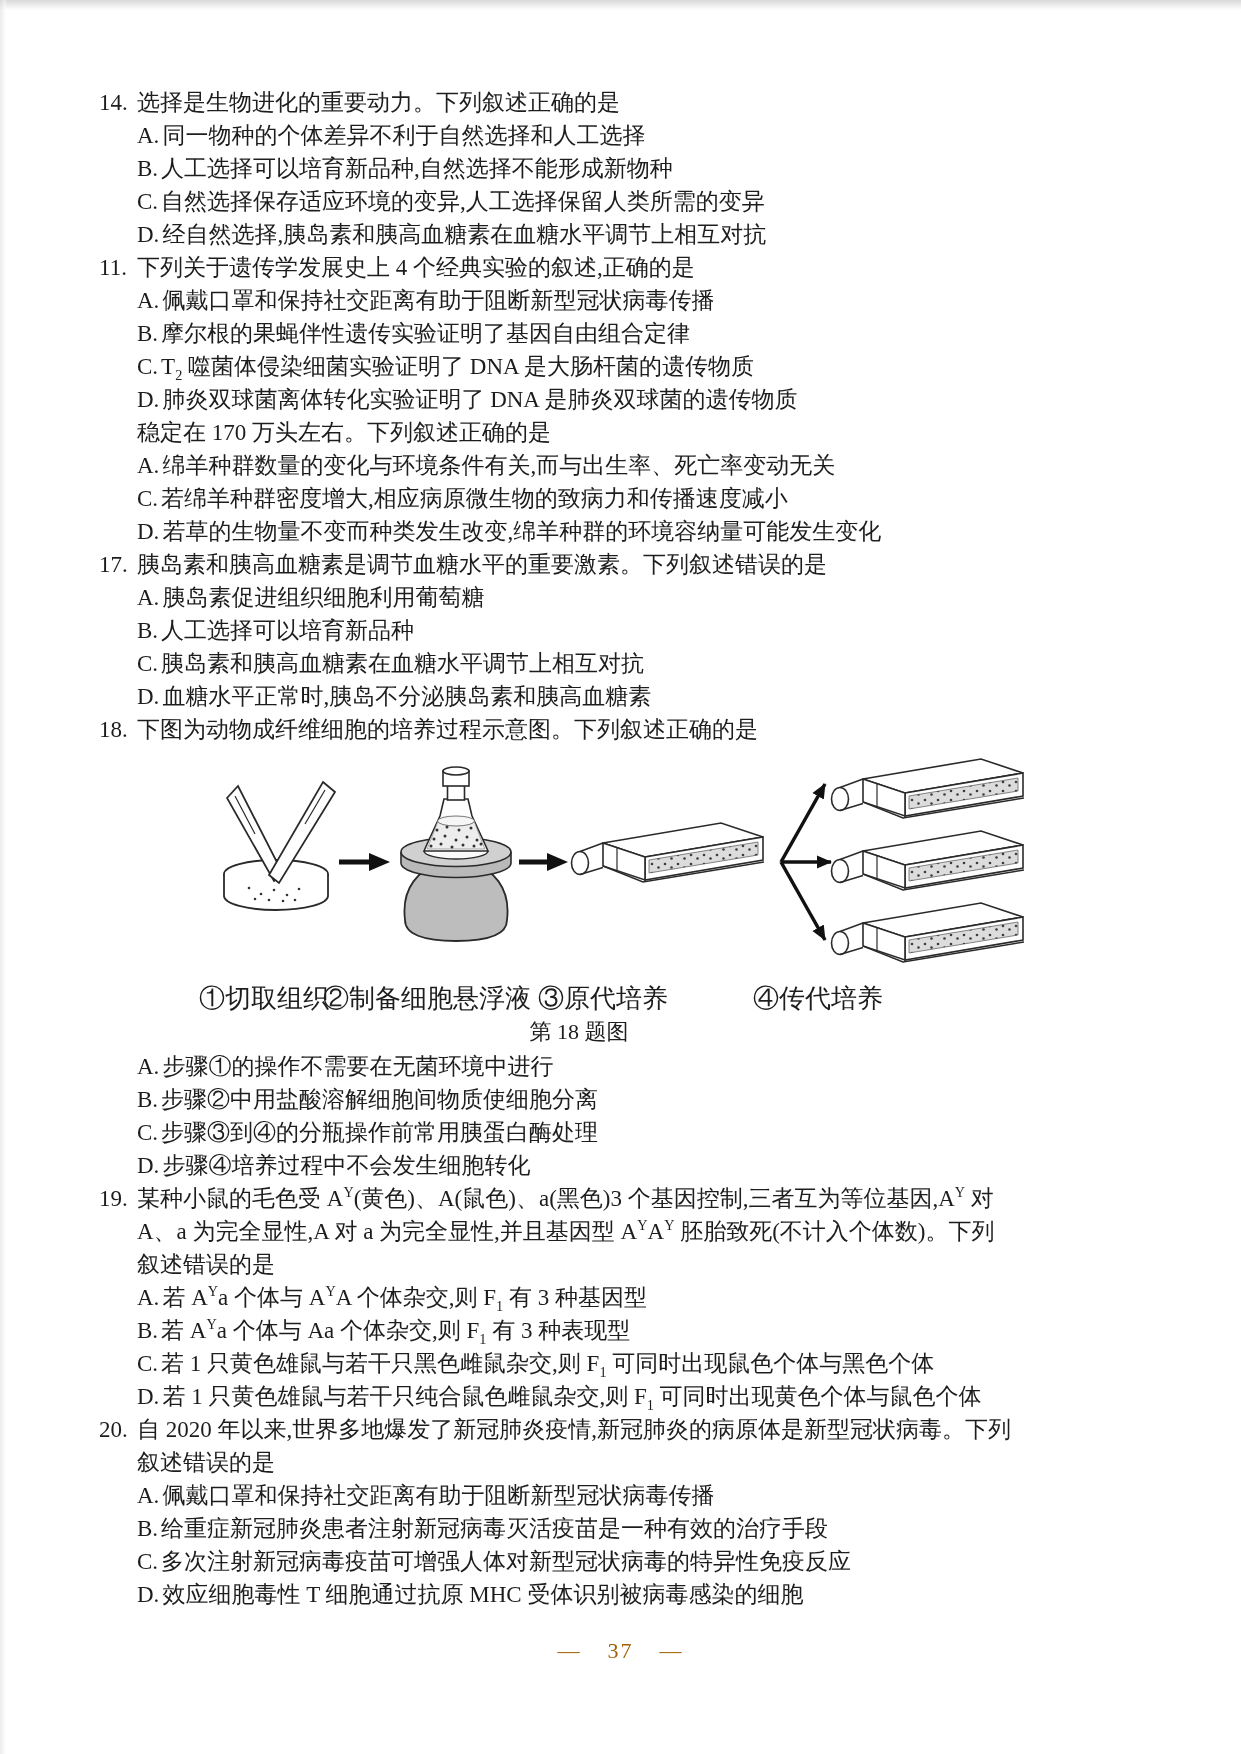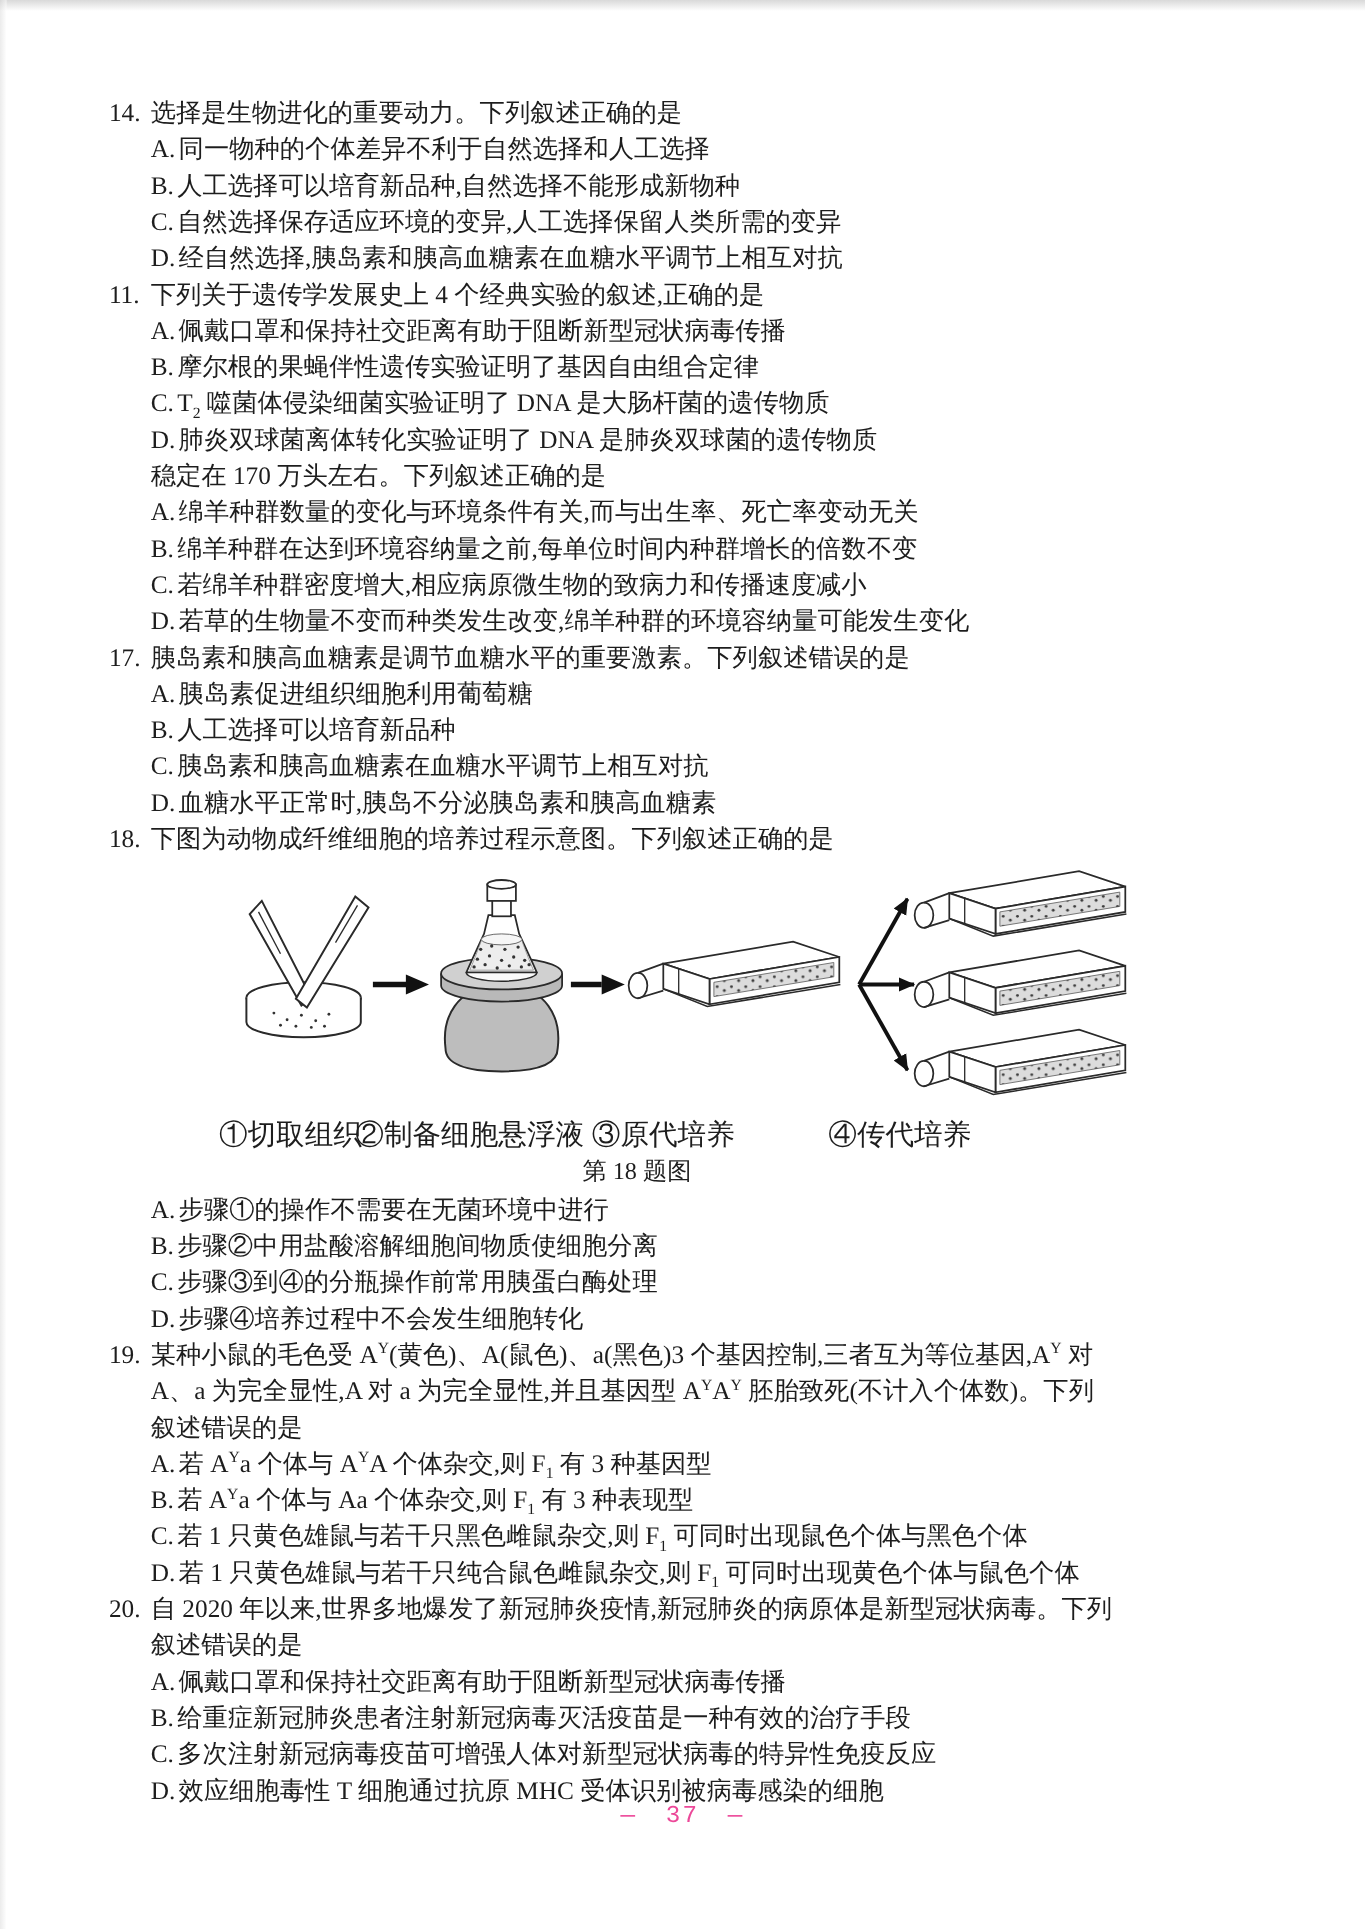--- a/index.html
+++ b/index.html
@@ -24,21 +24,21 @@
   sup{font-size:0.62em;vertical-align:super;line-height:0;}
   sub{font-size:0.62em;vertical-align:sub;line-height:0;}
   
   .figure{margin:6px 0 2px 52px;width:838px;}
   .fig-svg{display:block;}
   .fig-captions{position:relative;height:32px;font-size:26px;margin-top:12px;}
   .fig-captions span{position:absolute;top:0;white-space:nowrap;}
   .cap0{left:10px;} .cap1{left:134px;} .cap2{left:349px;} .cap3{left:564px;}
   .fig-title{width:780px;text-align:center;font-size:22px;margin-top:1px;}
   .footer{position:absolute;top:1638px;left:0;width:1241px;text-align:center;
-    font-size:22px;color:#ec4899;letter-spacing:2px;font-family:Liberation Mono, monospace;}
+    font-size:22px;color:#a16207;letter-spacing:2px;}
   .footer .gap{display:inline-block;width:26px;}
 </style>
 </head>
 <body>
 
 <div class="scan-top"></div>
 <div class="scan-left"></div>
 
 <div class="content">
 
@@ -60,21 +60,20 @@
     </div>
     <div class="opt"><span class="olabel">A.</span><span>佩戴口罩和保持社交距离有助于阻断新型冠状病毒传播</span></div>
     <div class="opt"><span class="olabel">B.</span><span>摩尔根的果蝇伴性遗传实验证明了基因自由组合定律</span></div>
     <div class="opt"><span class="olabel">C.</span><span>T<sub>2</sub> 噬菌体侵染细菌实验证明了 DNA 是大肠杆菌的遗传物质</span></div>
     <div class="opt"><span class="olabel">D.</span><span>肺炎双球菌离体转化实验证明了 DNA 是肺炎双球菌的遗传物质</span></div>
   </div>
 
   <div class="question">
     <div class="stem-line"><span>稳定在 170 万头左右。下列叙述正确的是</span></div>
     <div class="opt"><span class="olabel">A.</span><span>绵羊种群数量的变化与环境条件有关,而与出生率、死亡率变动无关</span></div>
-    <div class="opt"><span class="olabel">B.</span><span>绵羊种群在达到环境容纳量之前,每单位时间内种群增长的倍数不变</span></div>
     <div class="opt"><span class="olabel">C.</span><span>若绵羊种群密度增大,相应病原微生物的致病力和传播速度减小</span></div>
     <div class="opt"><span class="olabel">D.</span><span>若草的生物量不变而种类发生改变,绵羊种群的环境容纳量可能发生变化</span></div>
   </div>
 
   <div class="question">
     <div class="stem-line">
       <span class="qnum">17.</span>
       <span>胰岛素和胰高血糖素是调节血糖水平的重要激素。下列叙述错误的是</span>
     </div>
     <div class="opt"><span class="olabel">A.</span><span>胰岛素促进组织细胞利用葡萄糖</span></div>

